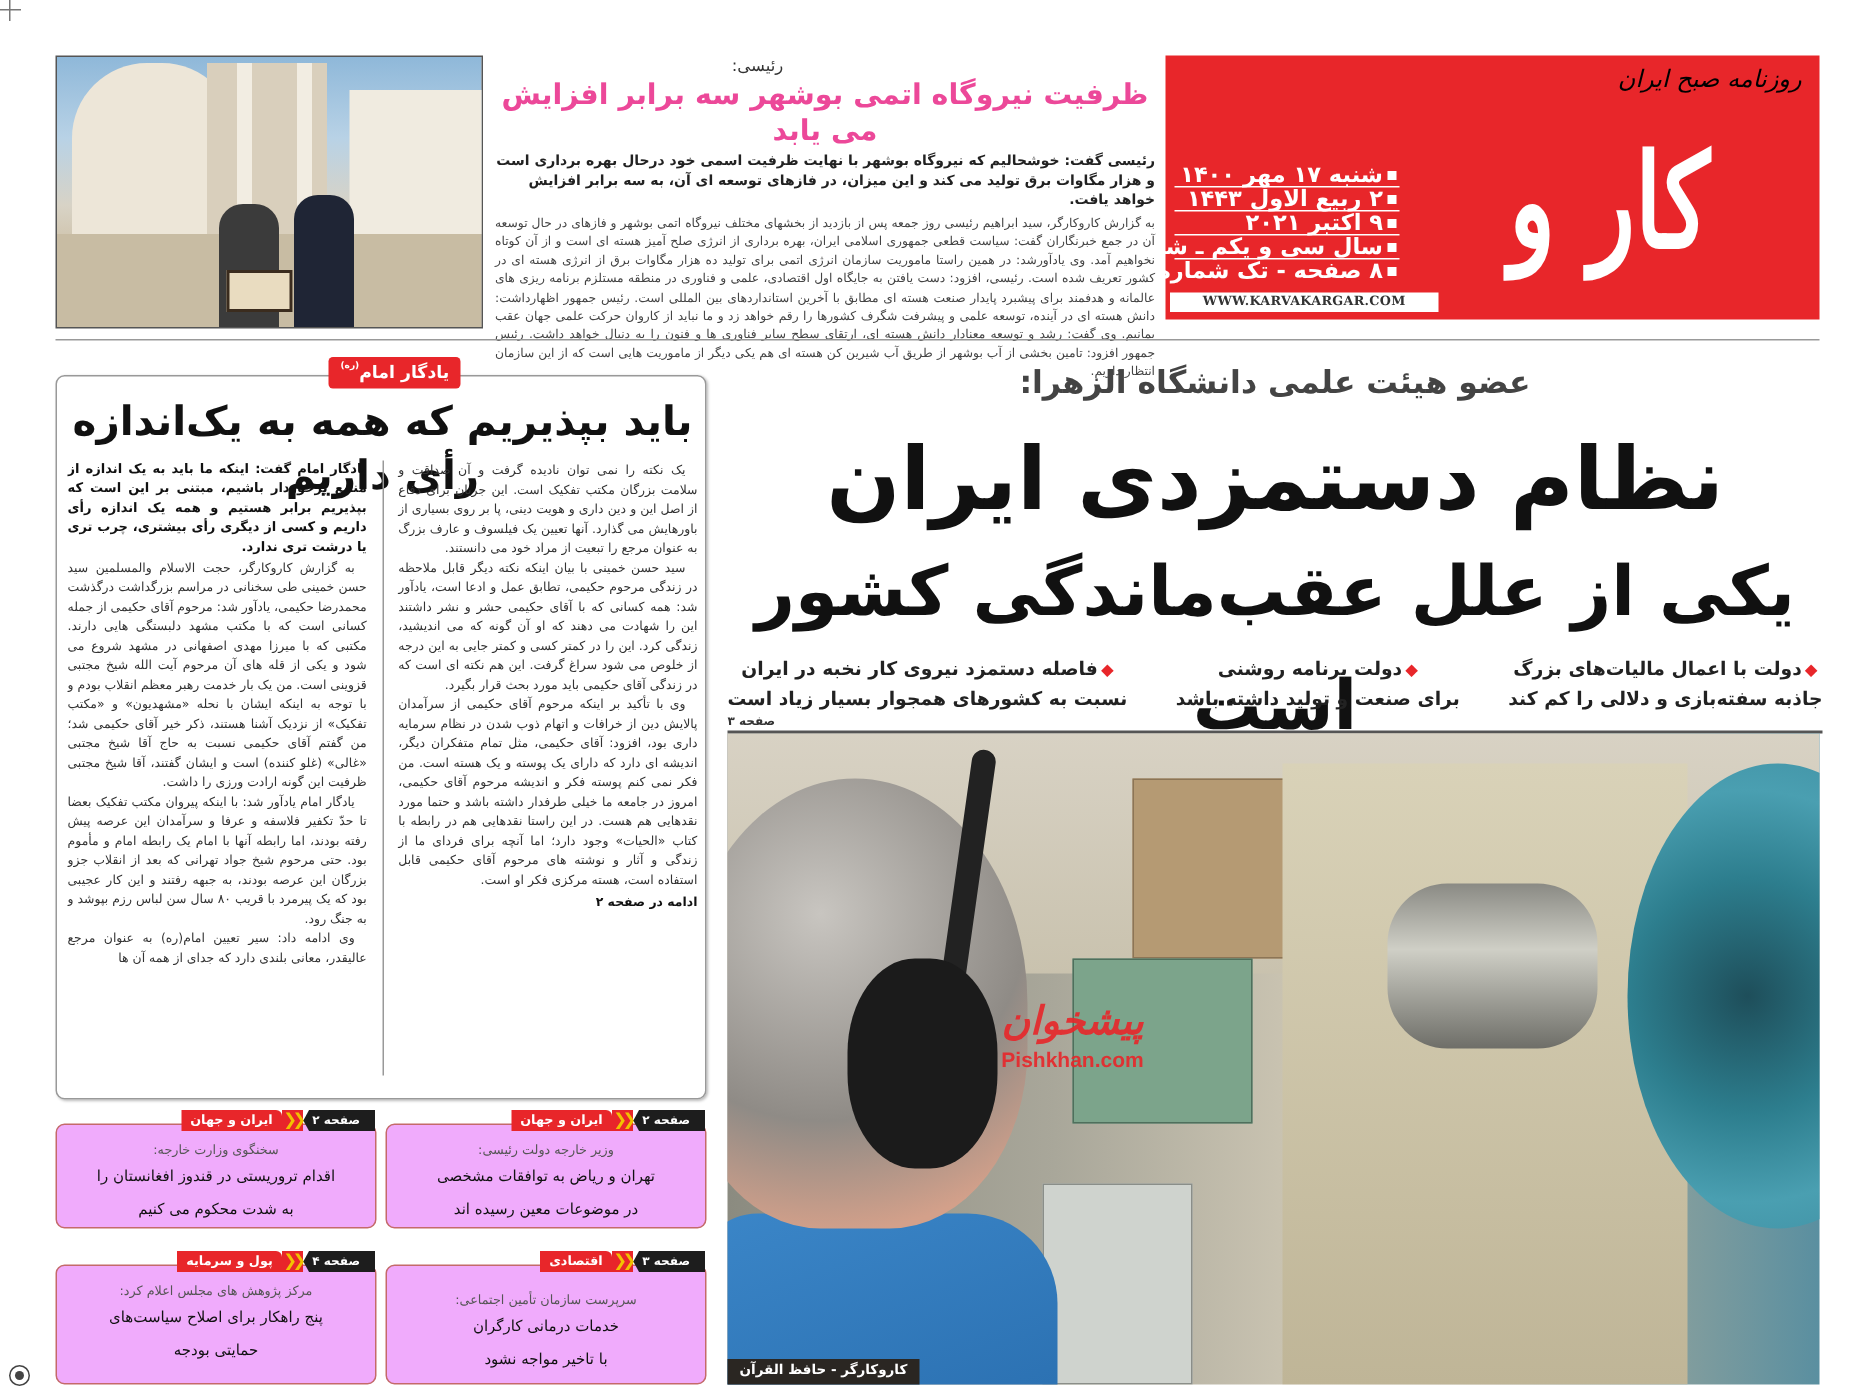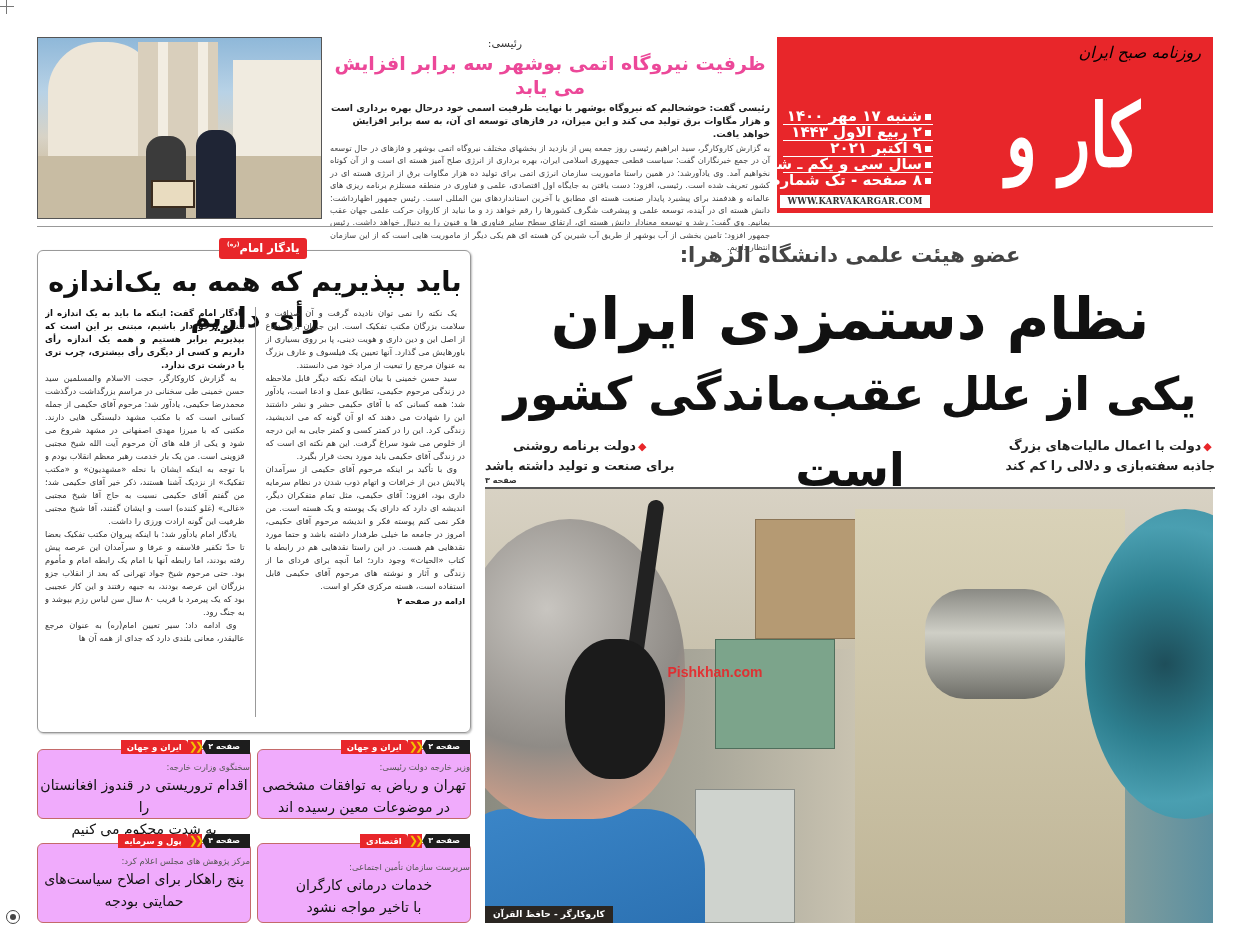--- a/index.html
+++ b/index.html
@@ -16,21 +16,21 @@
   .reg-mark::after { content: ""; position: absolute; left: 3px; top: 3px; width: 6px; height: 6px; background: #444; border-radius: 50%; }
 
   
   .masthead { position: absolute; left: 777px; top: 37px; width: 436px; height: 176px; background: #e8262a; }
   .mast-tagline { position: absolute; right: 12px; top: 6px; color: #000000; font-family: "DejaVu Serif", serif; font-style: italic; font-size: 16px; direction: rtl; }
   .mast-logo { position: absolute; right: 10px; top: 26px; width: 260px; height: 146px; color: #fff; font-family: "DejaVu Serif", serif; font-weight: bold; font-size: 64px; line-height: 146px; text-align: center; direction: rtl; letter-spacing: -2px; transform: scaleY(1.35); transform-origin: center; }
   .mast-info { position: absolute; left: 6px; top: 72px; width: 150px; direction: rtl; }
   .mast-info-row { color: #fff; font-size: 15px; font-weight: bold; line-height: 15px; padding: 0 2px; border-bottom: 1px solid #fff; white-space: nowrap; }
   .mast-info-row:last-child { border-bottom: none; }
   .mast-info-row .sq { display: inline-block; width: 6px; height: 6px; background: #fff; margin-left: 3px; vertical-align: middle; }
-  .mast-url { position: absolute; left: 3px; top: 158px; width: 150px; height: 13px; background: #fff; color: #333; font-family: "DejaVu Serif", serif; font-weight: bold; font-size: 8.5px; line-height: 13px; text-align: center; letter-spacing: 0.2px; }
+  .mast-url { position: absolute; left: 3px; top: 158px; width: 179px; height: 13px; background: #fff; color: #333; font-family: "DejaVu Serif", serif; font-weight: bold; font-size: 8.5px; line-height: 13px; text-align: center; letter-spacing: 0.2px; }
 
   
   .top-photo { position: absolute; left: 37px; top: 37px; width: 285px; height: 182px; border: 1px solid #555; overflow: hidden;
     background: linear-gradient(180deg, #8fb8d9 0%, #b8d2e6 30%, #d8d3c6 55%, #cfc3ab 70%, #b9ab90 100%); }
   .top-photo .bldg1 { position: absolute; left: 10px; top: 4px; width: 110px; height: 115px; background: #ede6d8; border-radius: 50px 50px 0 0; }
   .top-photo .bldg2 { position: absolute; left: 100px; top: 4px; width: 80px; height: 115px; background: #d9cfbc; }
   .top-photo .bldg3 { position: absolute; left: 195px; top: 22px; width: 90px; height: 96px; background: #f0ebe0; }
   .top-photo .col { position: absolute; top: 4px; width: 10px; height: 115px; background: #f2ede2; }
   .top-photo .ground { position: absolute; left: 0; top: 118px; width: 100%; height: 64px; background: #c8bca3; }
   .top-photo .person1 { position: absolute; left: 108px; top: 98px; width: 40px; height: 84px; background: #3b3b3b; border-radius: 16px 16px 0 0; }
@@ -87,22 +87,22 @@
   .ycol p { text-indent: 8px; }
   .ycol .cont { font-weight: bold; color: #111; margin-top: 2px; text-indent: 0; }
   .ycol-sep { width: 1px; background: #999; }
 
   
   .teaser { position: absolute; width: 214px; border: 1px solid #c46a6a; border-radius: 6px; background: #f0abfc; }
   .teaser-tag { position: absolute; top: -10px; right: 0; height: 14px; display: flex; flex-direction: row-reverse; direction: rtl; }
   .teaser-tag .sec { background: #e8262a; color: #fff; font-size: 8.5px; font-weight: bold; line-height: 14px; padding: 0 6px; border-radius: 0 4px 0 0; white-space: nowrap; }
   .teaser-tag .chev { color: #f2c200; font-size: 11px; font-weight: bold; line-height: 14px; background: #e8262a; padding: 0 1px; letter-spacing: -3px; }
   .teaser-tag .pg { background: #1d1d1d; color: #fff; font-size: 8px; font-weight: bold; line-height: 14px; padding: 0 10px 0 6px; clip-path: polygon(0 50%, 8% 0, 100% 0, 100% 100%, 8% 100%); white-space: nowrap; }
-  .teaser-kicker { font-size: 8.5px; color: #555; margin-top: 12px; direction: rtl; }
-  .teaser-title { text-align: center; font-size: 14px; line-height: 22px; color: #111; direction: rtl; margin-top: 2px; }
+  .teaser-kicker { text-align: center; font-size: 8.5px; color: #555; margin-top: 12px; direction: rtl; }
+  .teaser-title { text-align: center; font-size: 10px; line-height: 22px; color: #111; direction: rtl; margin-top: 2px; }
 </style>
 </head>
 <body>
 
 <div class="crosshair" style="left:0;top:0;"></div>
 <div class="reg-mark"></div>
 
 <div class="masthead">
   <div class="mast-tagline">روزنامه صبح ایران</div>
   <div class="mast-logo">کار و کارگر</div>
@@ -134,20 +134,24 @@
   <div class="top-body">به گزارش کاروکارگر، سید ابراهیم رئیسی روز جمعه پس از بازدید از بخشهای مختلف نیروگاه اتمی بوشهر و فازهای در حال توسعه آن در جمع خبرنگاران گفت: سیاست قطعی جمهوری اسلامی ایران، بهره برداری از انرژی صلح آمیز هسته ای است و از آن کوتاه نخواهیم آمد. وی یادآورشد: در همین راستا ماموریت سازمان انرژی اتمی برای تولید ده هزار مگاوات برق از انرژی هسته ای در کشور تعریف شده است. رئیسی، افزود: دست یافتن به جایگاه اول اقتصادی، علمی و فناوری در منطقه مستلزم برنامه ریزی های عالمانه و هدفمند برای پیشبرد پایدار صنعت هسته ای مطابق با آخرین استانداردهای بین المللی است. رئیس جمهور اظهارداشت: دانش هسته ای در آینده، توسعه علمی و پیشرفت شگرف کشورها را رقم خواهد زد و ما نباید از کاروان حرکت علمی جهان عقب بمانیم. وی گفت: رشد و توسعه معنادار دانش هسته ای، ارتقای سطح سایر فناوری ها و فنون را به دنبال خواهد داشت. رئیس جمهور افزود: تامین بخشی از آب بوشهر از طریق آب شیرین کن هسته ای هم یکی دیگر از ماموریت هایی است که از این سازمان انتظار داریم.</div>
 </div>
 <div class="hr-top"></div>
 
 <div class="main-kicker">عضو هیئت علمی دانشگاه الزهرا:</div>
 <div class="main-headline">
   <span class="l1">نظام دستمزدی ایران</span>
   <span class="l2">یکی از علل عقب‌ماندگی کشور است</span>
 </div>
 <div class="bullets">
+  <div class="bullet">
+    <span class="dia">◆</span><span>فاصله دستمزد نیروی کار نخبه در ایران</span><br>
+    <span>نسبت به کشورهای همجوار بسیار زیاد است</span>
+  </div>
   <div class="bullet">
     <span class="dia">◆</span><span>دولت برنامه روشنی</span><br>
     <span>برای صنعت و تولید داشته باشد</span>
   </div>
   <div class="bullet">
     <span class="dia">◆</span><span>دولت با اعمال مالیات‌های بزرگ</span><br>
     <span>جاذبه سفته‌بازی و دلالی را کم کند</span>
   </div>
 </div>
 <div class="bullet-page">صفحه ۳</div>
@@ -159,20 +163,21 @@
   <div class="panel"></div>
   <div class="machine"></div>
   <div class="flywheel"></div>
   <div class="cylinder"></div>
   <div class="cabinet"></div>
   <div class="shirt"></div>
   <div class="head"></div>
   <div class="band"></div>
   <div class="earmuff"></div>
   <div class="watermark">
+    <span class="wm-fa">پیشخوان</span>
     <span class="wm-en">Pishkhan.com</span>
   </div>
 </div>
 <div class="photo-credit">کاروکارگر - حافظ القرآن</div>
 
 <div class="yadgar-box"></div>
 <div class="yadgar-tag"><span>یادگار امام</span><sup>(ره)</sup></div>
 <div class="yadgar-title">باید بپذیریم که همه به یک‌اندازه رأی داریم</div>
 <div class="yadgar-cols">
   <div class="ycol">

